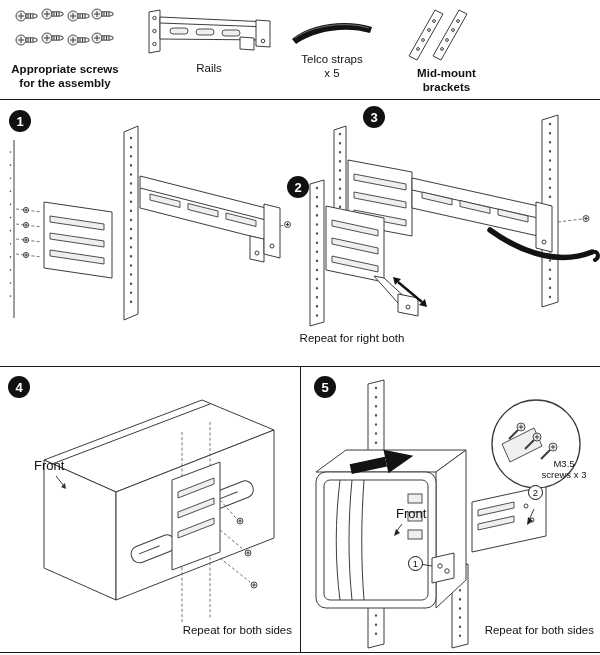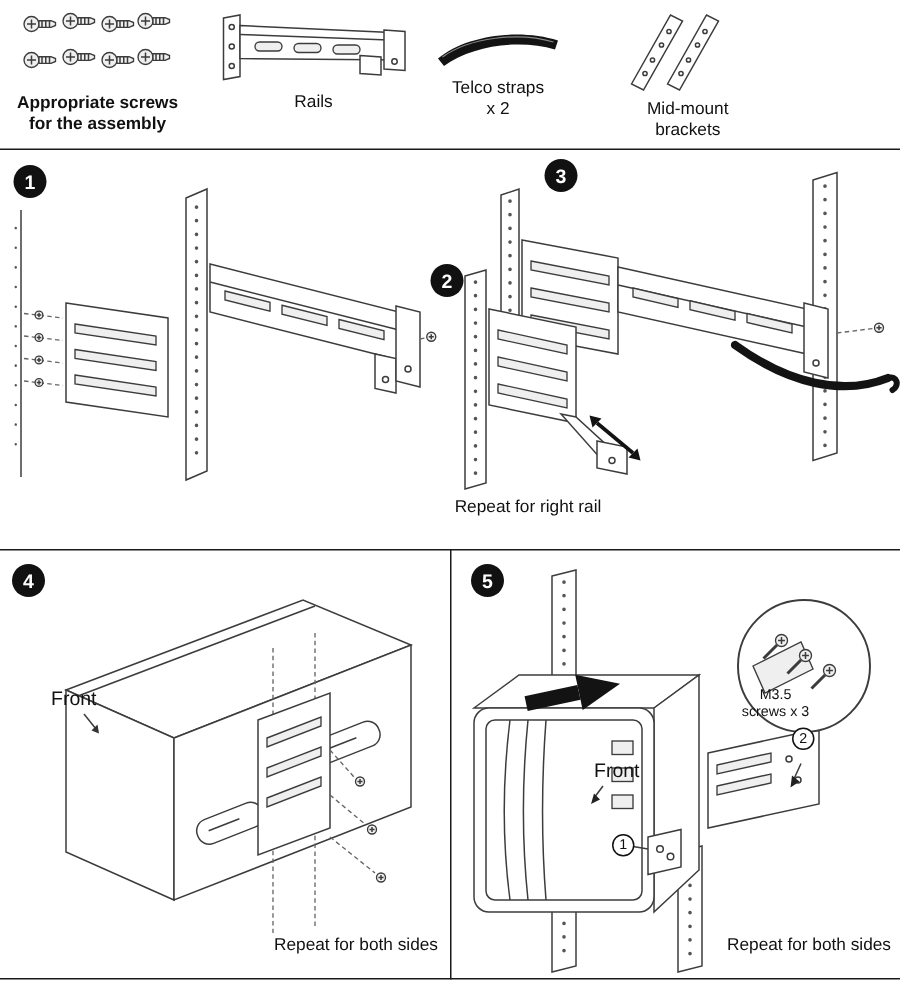--- a/index.html
+++ b/index.html
@@ -74,24 +74,24 @@
       </svg>
       <div class="part-label">Rails</div>
     </div>
 
     <div class="part" style="left:282px; top:18px; width:100px;">
       <svg width="86" height="30" viewBox="0 0 86 30">
         <path d="M3,21 C 22,5 58,1 83,9 L81,15 C 58,8 26,12 7,26 Z" class="blk"></path>
         <path d="M6,20 C 24,7 57,3 80,10" fill="none" stroke="#888" stroke-width="0.8"></path>
       </svg>
       <div class="part-label">Telco straps
-x 2</div>
-    </div>
-
-    <div class="part" style="left:396px; top:4px; width:125px;">
+x 5</div>
+    </div>
+
+    <div class="part" style="left:384px; top:4px; width:125px;font-weight:bold;">
       <svg width="85" height="58" viewBox="0 0 85 58">
         <polygon points="5,52 31,6 39,10 13,56" class="fw"></polygon>
         <circle cx="14" cy="45" r="1.4" class="ln"></circle>
           <circle cx="19" cy="36" r="1.4" class="ln"></circle>
         <circle cx="25" cy="26" r="1.4" class="ln"></circle>
           <circle cx="30" cy="17" r="1.4" class="ln"></circle>
         <polygon points="29,52 55,6 63,10 37,56" class="fw"></polygon>
         <circle cx="38" cy="45" r="1.4" class="ln"></circle>
           <circle cx="43" cy="36" r="1.4" class="ln"></circle>
         <circle cx="49" cy="26" r="1.4" class="ln"></circle>
@@ -176,21 +176,21 @@
     <polygon points="38,78 84,88 84,94 38,84" class="fg"></polygon>
     <polygon points="80,98 90,100 114,122 104,125" class="fw"></polygon>
     <polygon points="104,116 124,120 124,138 104,134" class="fw"></polygon>
     <circle cx="114" cy="129" r="2" class="ln"></circle>
     <g>
       <line x1="104" y1="104" x2="128" y2="124" stroke="#131313" stroke-width="2.4"></line>
       <polygon points="133,129 125,127 131,121" fill="#131313"></polygon>
       <polygon points="99,99 101,107 107,101" fill="#131313"></polygon>
     </g>
   </svg>
-  <div class="caption" style="left:292px; top:332px; width:120px; text-align:center;">Repeat for right rail</div>
+  <div class="caption" style="left:292px; top:332px; width:120px; text-align:center;">Repeat for right both</div>
 
   <div class="hline" style="top:366px;"></div>
   <div class="vline" style="left:300px; top:366px; height:287px;"></div>
 
   <div class="badge" style="left:8px; top:376px;">4</div>
   <svg class="abs" style="left:4px; top:380px;" width="292" height="248" viewBox="0 0 292 248">
     <polygon points="40,80 198,20 270,50 112,112" class="fw"></polygon>
     <polygon points="40,80 112,112 112,220 40,188" class="fw"></polygon>
     <polygon points="112,112 270,50 270,158 112,220" class="fw"></polygon>
     <line x1="48" y1="84" x2="206" y2="24" class="ln"></line>
@@ -265,20 +265,20 @@
       <circle cx="251" cy="69" r="4" class="fg"></circle>
         <path d="M248.7,69h4.6M251,66.7v4.6" class="ln"></path>
     </g>
     <line x1="234" y1="110" x2="234" y2="114" class="ln"></line>
     <line x1="232" y1="131" x2="227" y2="142" class="ln"></line>
     <polygon points="225,147 231,143 226,139" fill="#222"></polygon>
     <line x1="100" y1="146" x2="94" y2="154" class="ln"></line>
     <polygon points="92,158 98,155 94,151" fill="#222"></polygon>
   </svg>
   <div class="small-label" style="left:396px; top:506px;">Front</div>
-  <div class="callout-text" style="left:485px; top:458px; width:64px;">M3.5
+  <div class="callout-text" style="left:532px; top:458px; width:64px;">M3.5
 screws x 3</div>
   <div class="circle-num" style="left:528px; top:485px;">2</div>
   <div class="circle-num" style="left:408px; top:556px;">1</div>
   <div class="caption" style="left:452px; top:624px; width:142px; text-align:right;">Repeat for both sides</div>
 
   <div class="hline" style="top:652px;"></div>
 </div>
 
 </body></html>

